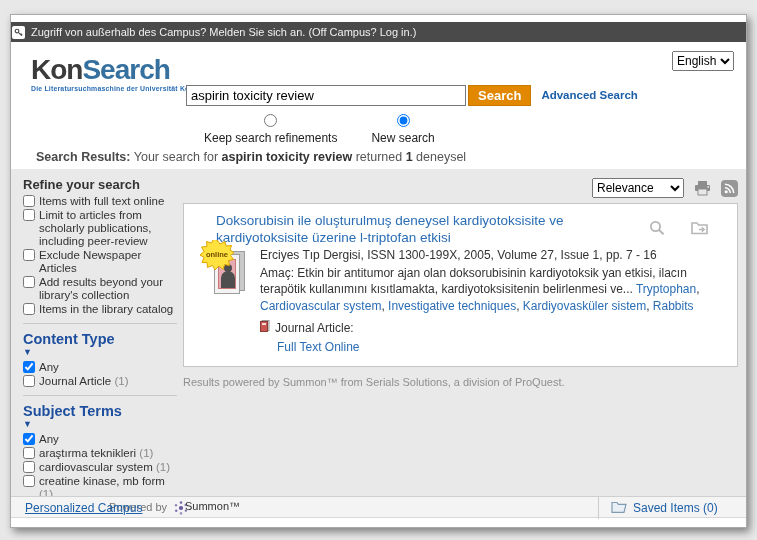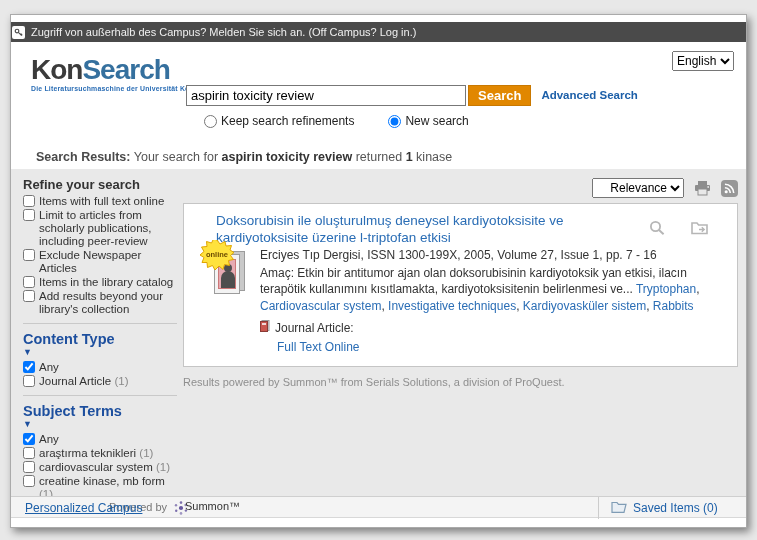--- a/index.html
+++ b/index.html
@@ -28,21 +28,21 @@
   .tagline { font-size:6.9px; font-weight:bold; color:#2a6db5; margin-top:0; letter-spacing:.2px; }
 
   .search-area { position:absolute; left:175px; top:70px; display:flex; align-items:flex-start; }
   .query-input { width:280px; height:21px; font-size:13px; border:1px solid #777; padding:1px 4px;
                  font-family:"Liberation Sans", sans-serif; }
   .search-btn { height:21px; background:#e18700; border:1px solid #c97800; color:#fff; font-weight:bold;
                 font-size:13px; padding:0 9px; margin-left:2px; cursor:pointer; font-family:"Liberation Sans", sans-serif; }
   .advanced { font-size:11.5px; font-weight:bold; color:#1c5fa8; text-decoration:none; margin:4px 0 0 10px; cursor:pointer; }
 
   .radio-row { position:absolute; left:193px; top:99px; display:flex; gap:34px; font-size:12px; color:#222; }
-  .radio-row label { display:flex; align-items:center; gap:4px; cursor:pointer; }
+  .radio-row label { display:flex; align-items:center; gap:4px; cursor:pointer;flex-direction:column; }
   .radio-row input { margin:0; }
 
   
   .results-bar { position:absolute; left:0; top:131px; width:100%; height:23px; line-height:23px;
                  padding-left:25px; font-size:12.5px; color:#555; }
   .rb-title { font-weight:bold; color:#4a4a4a; }
   .rb-strong { font-weight:bold; color:#333; }
 
   
   .content { position:absolute; left:0; top:154px; width:100%; height:330px; background:#e9e9e9; overflow:hidden; }
@@ -52,21 +52,21 @@
   .cb-row { display:flex; align-items:flex-start; margin:1px 0; font-size:11.5px; color:#333; cursor:pointer; }
   .cb-row input { width:12px; height:12px; margin:0 4px 0 0; flex:none; }
   .cb-label { line-height:13px; }
   .count { color:#8a8a8a; }
   .side-div { border:none; border-top:1px solid #c9c9c9; margin:7px 0; }
   .facet-title { font-size:14.5px; font-weight:bold; color:#1d4f9e; margin:1px 0 0; }
   .tri { color:#1d4f9e; font-size:9px; line-height:11px; margin-bottom:3px; cursor:pointer; }
 
   .main { position:absolute; left:170px; top:0; width:561px; }
   .toolbar { display:flex; justify-content:flex-end; align-items:center; gap:9px; margin:9px 4px 0 0; }
-  .sort-select { width:92px; font-size:12px; height:20px;text-align:right; }
+  .sort-select { width:92px; font-size:12px; height:20px; }
   .iconbtn { width:19px; height:17px; display:flex; align-items:center; justify-content:center; cursor:pointer; }
   .rssbox { width:17px; height:17px; background:#979797; border-radius:4px; display:flex;
             align-items:center; justify-content:center; cursor:pointer; }
 
   .result-card { margin:5px 4px 0 2px; background:#fff; border:1px solid #c5c5c5; padding:9px 29px 10px 22px;
                  position:relative; }
   .res-title { display:block; color:#2a6db5; font-size:13.5px; line-height:1.25; width:432px;
                margin-left:10px; text-decoration:none; cursor:pointer; }
   .hover-icons { position:absolute; right:28px; top:16px; display:flex; gap:24px; }
   .hover-icons span { cursor:pointer; }
@@ -142,21 +142,21 @@
         <span>New search</span>
       </label>
     </div>
 
     <div class="results-bar">
       <span class="rb-title">Search Results:</span>
       <span>Your search for</span>
       <span class="rb-strong">aspirin toxicity review</span>
       <span>returned</span>
       <span class="rb-strong">1</span>
-      <span>kinase</span>
+      <span>deneysel</span>
     </div>
 
     <div class="content">
 
       <div class="sidebar">
         <div class="side-title">Refine your search</div>
         <div id="refine-list">
             <label class="cb-row">
               <input type="checkbox" style="">
               <span class="cb-label">Items with full text online</span>
@@ -164,25 +164,25 @@
             <label class="cb-row">
               <input type="checkbox" style="">
               <span class="cb-label">Limit to articles from scholarly publications, including peer-review</span>
             </label>
             <label class="cb-row">
               <input type="checkbox" style="">
               <span class="cb-label">Exclude Newspaper Articles</span>
             </label>
             <label class="cb-row">
               <input type="checkbox" style="">
+              <span class="cb-label">Add results beyond your library's collection</span>
+            </label>
+            <label class="cb-row">
+              <input type="checkbox" style="">
               <span class="cb-label">Items in the library catalog</span>
-            </label>
-            <label class="cb-row">
-              <input type="checkbox" style="">
-              <span class="cb-label">Add results beyond your library's collection</span>
             </label>
           </div>
         <hr class="side-div">
         <div class="facet-title">Content Type</div>
         <div class="tri">▼</div>
         <div id="content-type-list">
             <label class="cb-row">
               <input type="checkbox" checked="" style="">
               <span class="cb-label">Any</span>
             </label>

